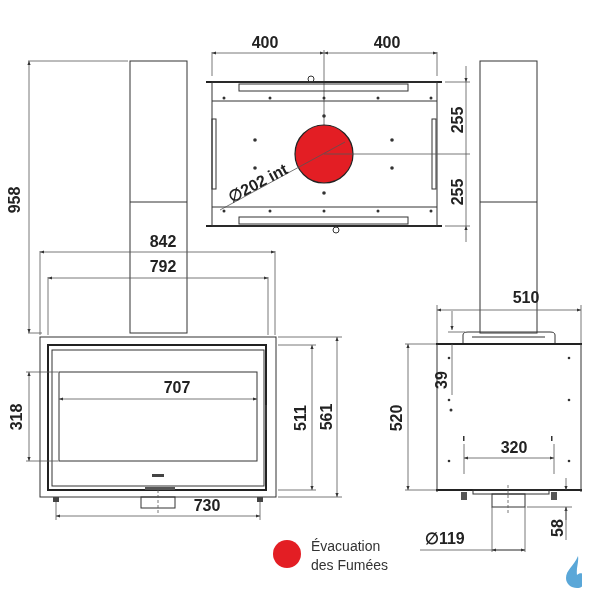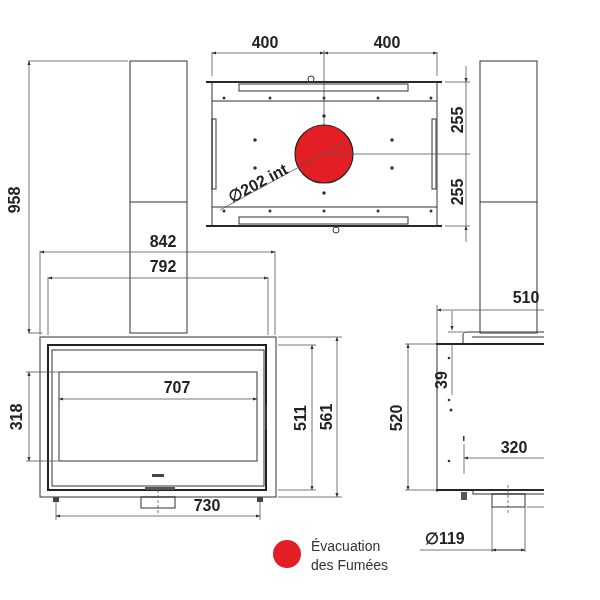--- a/index.html
+++ b/index.html
@@ -1,16 +1,16 @@
 <!DOCTYPE html>
 <html><head>
 <meta charset="utf-8">
 <style>
   html, body { margin: 0; padding: 0; background: #ffffff; }
-  #canvas { position: relative; width: 544px; height: 600px; overflow: hidden; background: #fff; }
+  #canvas { position: relative; width: 544px; height: 600px; overflow: hidden; background: #fff; padding-left: 38px; }
   svg { position: absolute; left: 0; top: 0; }
   .ln { stroke: #333; stroke-width: 1; fill: none; }
   .lt { stroke: #555; stroke-width: 0.8; fill: none; }
   .thick { stroke: #222; stroke-width: 2; fill: none; }
   .dim { font-family: "Liberation Sans", sans-serif; font-weight: bold; font-size: 16px; fill: #222; }
   .legend { font-family: "Liberation Sans", sans-serif; font-size: 14px; fill: #333; }
   .dot { fill: #333; }
 </style>
 </head>
 <body>

